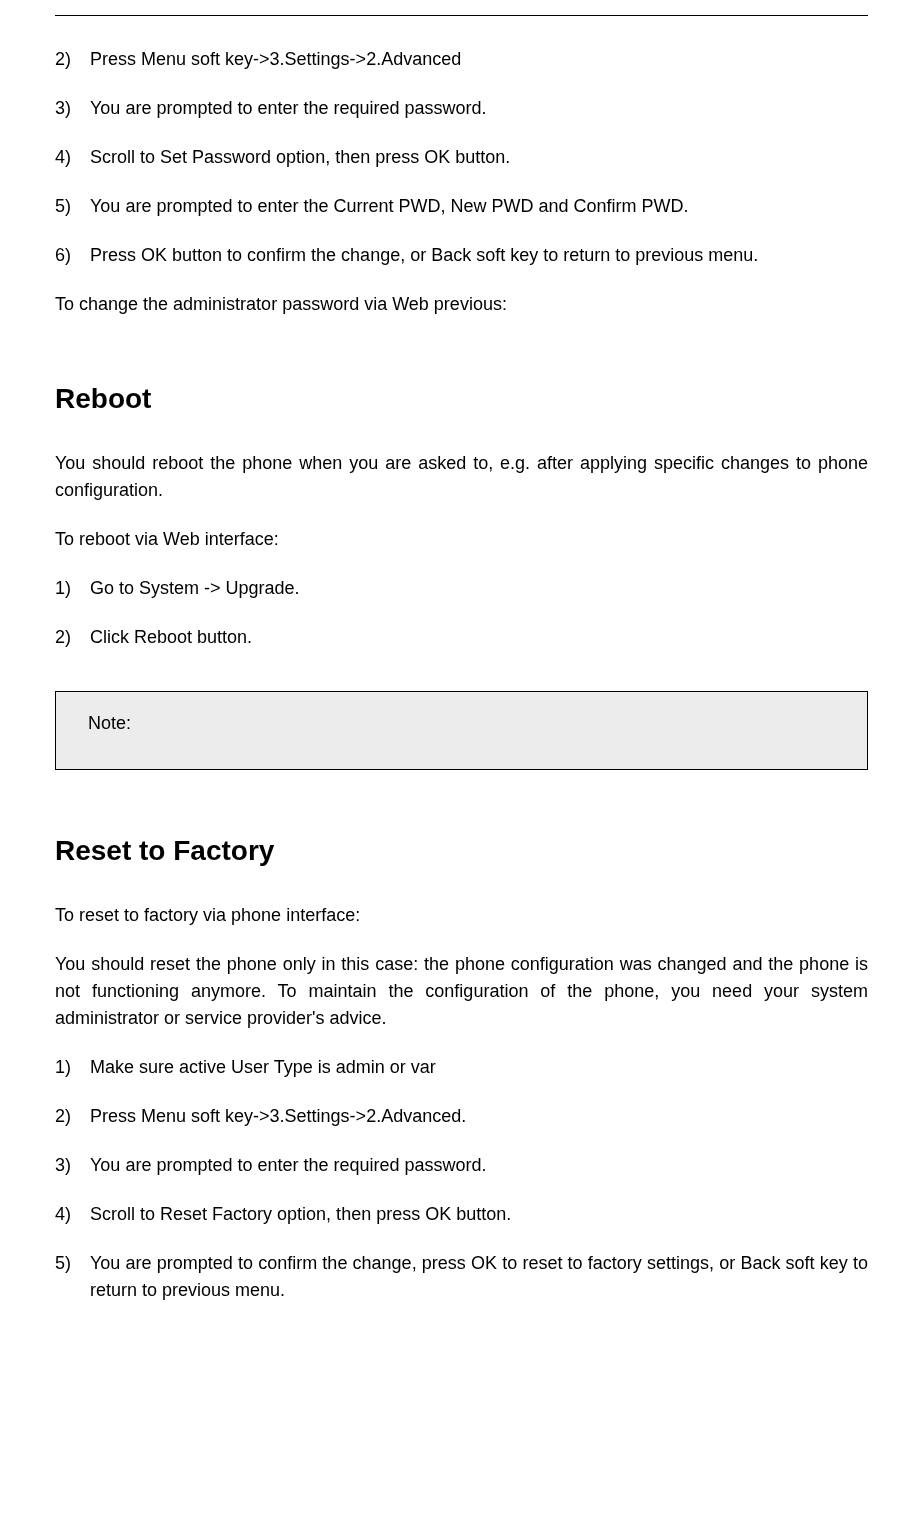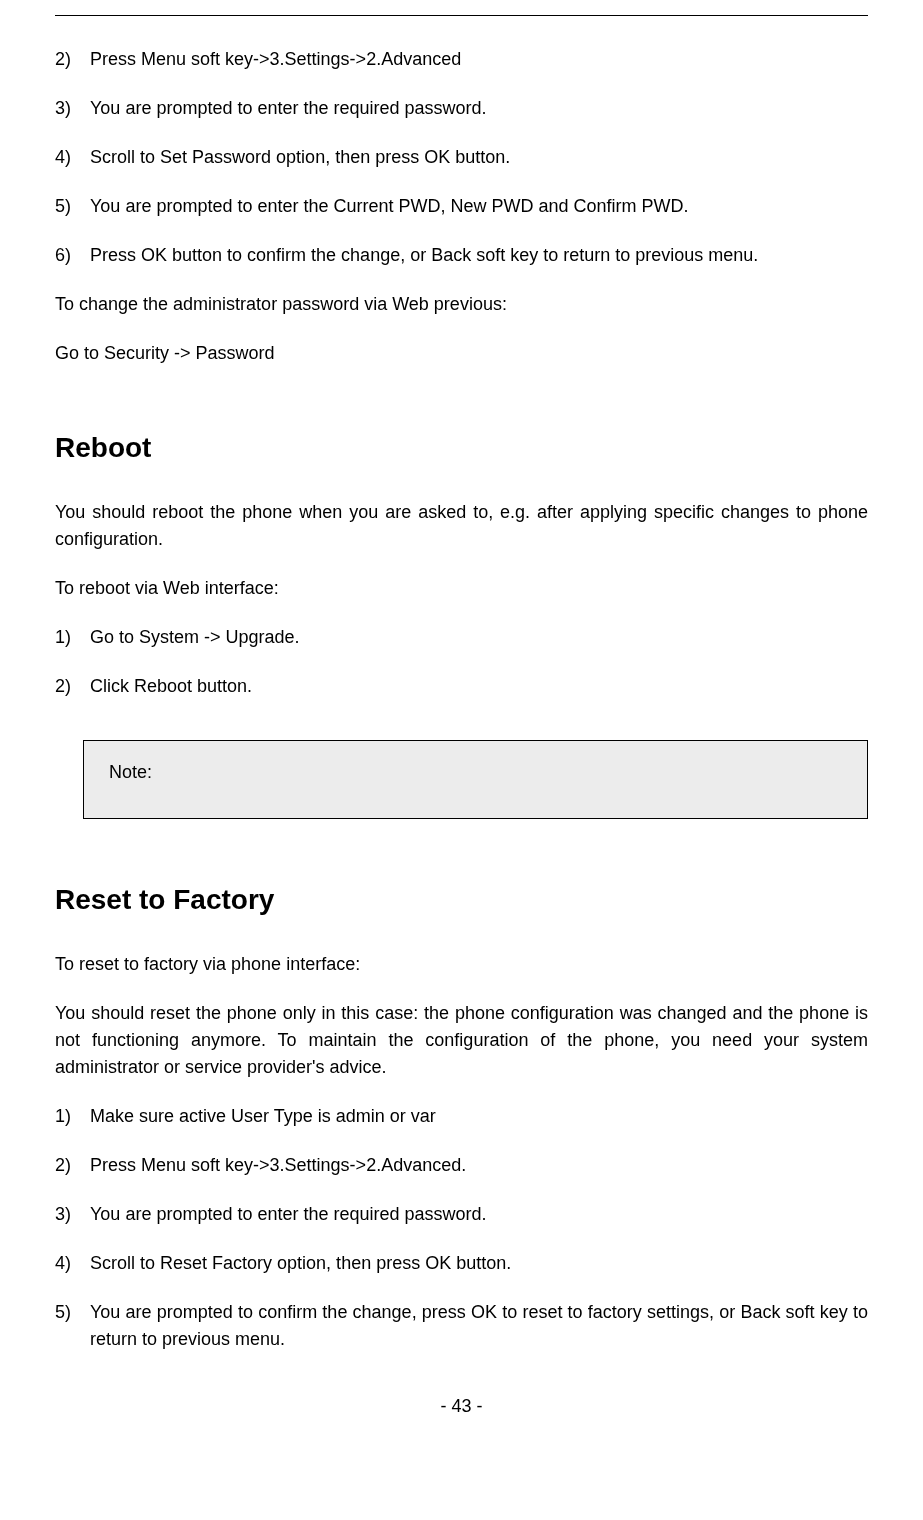--- a/index.html
+++ b/index.html
@@ -42,24 +42,23 @@
       font-weight: bold;
       margin-top: 60px;
       margin-bottom: 30px;
     }
     .bold {
       font-weight: normal;
     }
     .note-box {
       border: 1px solid #000;
       background: #ececec;
-      padding: 18px 25px;
+      padding: 18px 32px;
       margin-top: 40px;
       margin-bottom: 40px;
-      margin-left: 28px;
     }
     .note-title {
       margin-bottom: 14px;
     }
     .page-num {
       text-align: center;
       margin-top: 40px;
       font-size: 18px;
     }
   </style>
@@ -84,21 +83,20 @@
   <div class="list-item">
     <div class="list-num">5)</div>
     <div class="list-text">You are prompted to enter the Current PWD, New PWD and Confirm PWD.</div>
   </div>
   <div class="list-item">
     <div class="list-num">6)</div>
     <div class="list-text">Press OK button to confirm the change, or Back soft key to return to previous menu.</div>
   </div>
 
   <div class="para">To change the administrator password via Web previous:</div>
-  <div class="para">Go to Security -&gt; Password</div>
 
   <h2>Reboot</h2>
 
   <div class="para">You should reboot the phone when you are asked to, e.g. after applying specific changes to phone configuration.</div>
   <div class="para">To reboot via Web interface:</div>
 
   <div class="list-item">
     <div class="list-num">1)</div>
     <div class="list-text">Go to System -&gt; Upgrade.</div>
   </div>
@@ -130,14 +128,13 @@
   </div>
   <div class="list-item">
     <div class="list-num">4)</div>
     <div class="list-text"><span>Scroll to </span><span class="bold">Reset Factory</span><span> option, then press OK button.</span></div>
   </div>
   <div class="list-item">
     <div class="list-num">5)</div>
     <div class="list-text">You are prompted to confirm the change, press OK to reset to factory settings, or Back soft key to return to previous menu.</div>
   </div>
 
-  <div class="page-num">- 43 -</div>
 </div>
 
 </body></html>

